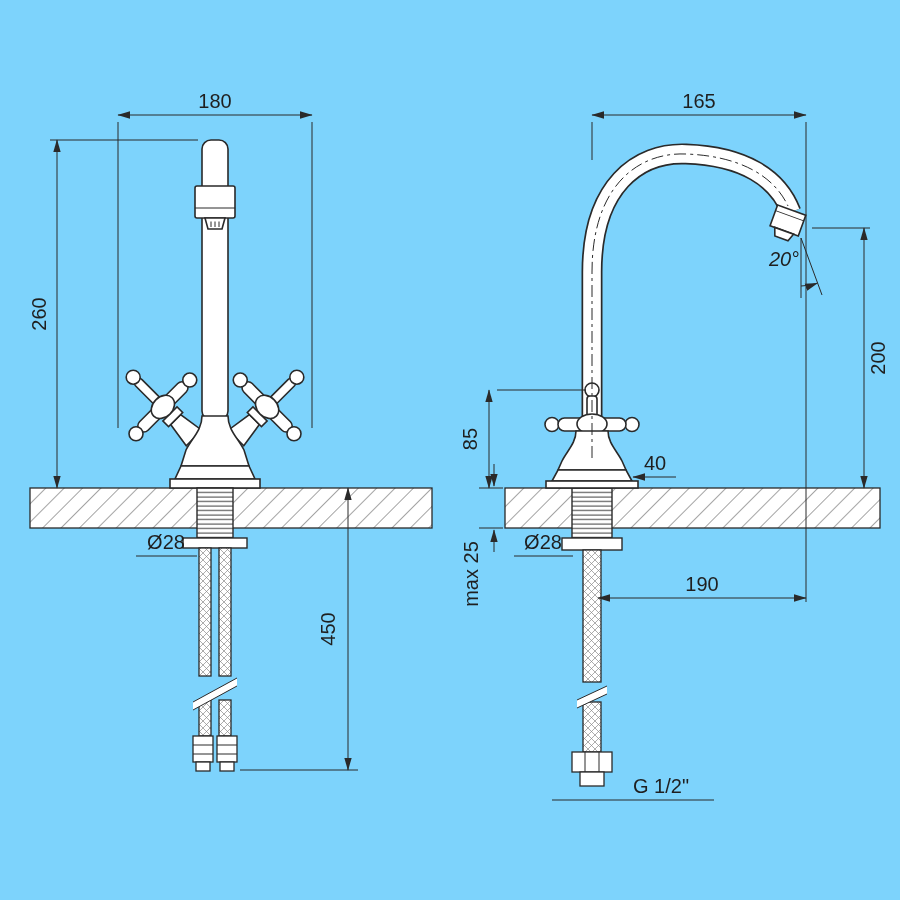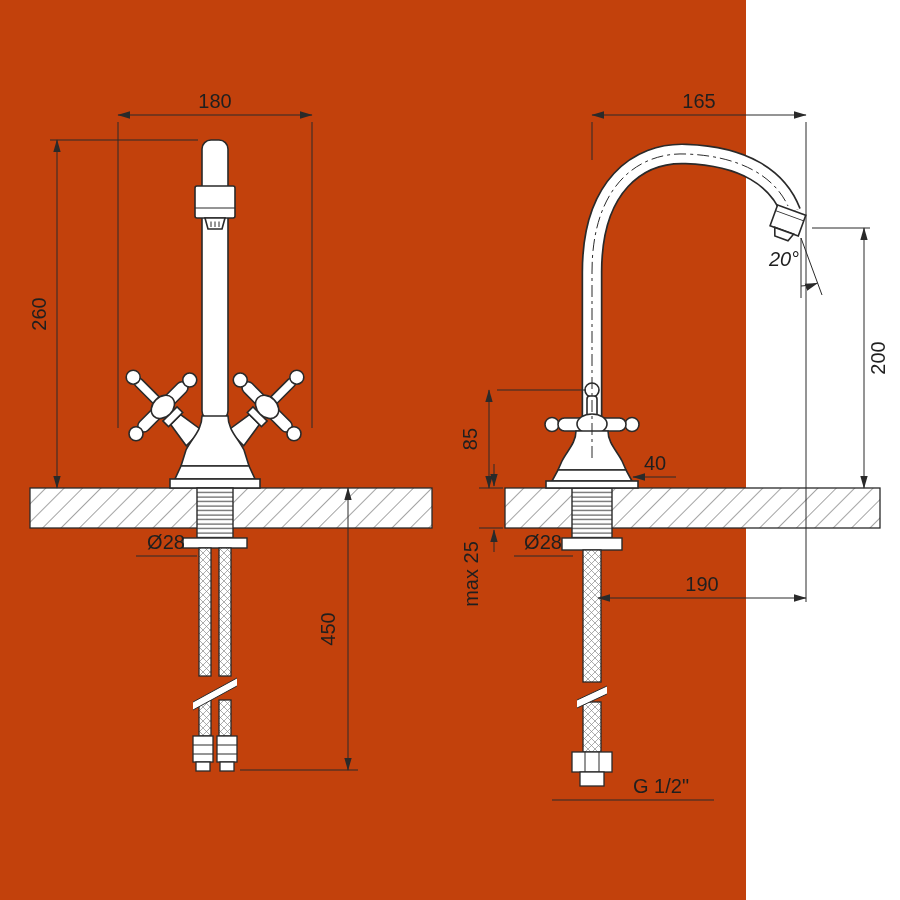--- a/index.html
+++ b/index.html
@@ -1,17 +1,17 @@
 <!DOCTYPE html>
 <html><head>
 <meta charset="utf-8">
 <style>
   html,body{margin:0;padding:0;background:#ffffff;}
   .canvas{
-    width:746px;height:900px;position:relative;background:#c2410c;
+    width:900px;height:900px;position:relative;background:#7dd3fc;
     font-family:"Liberation Sans", sans-serif;
   }
   svg{position:absolute;left:0;top:0;}
   text{
     font-family:"Liberation Sans", sans-serif;
     font-size:20px;
     fill:#1f1f1f;
   }
   .angle-label{font-style:italic;}
 </style>

